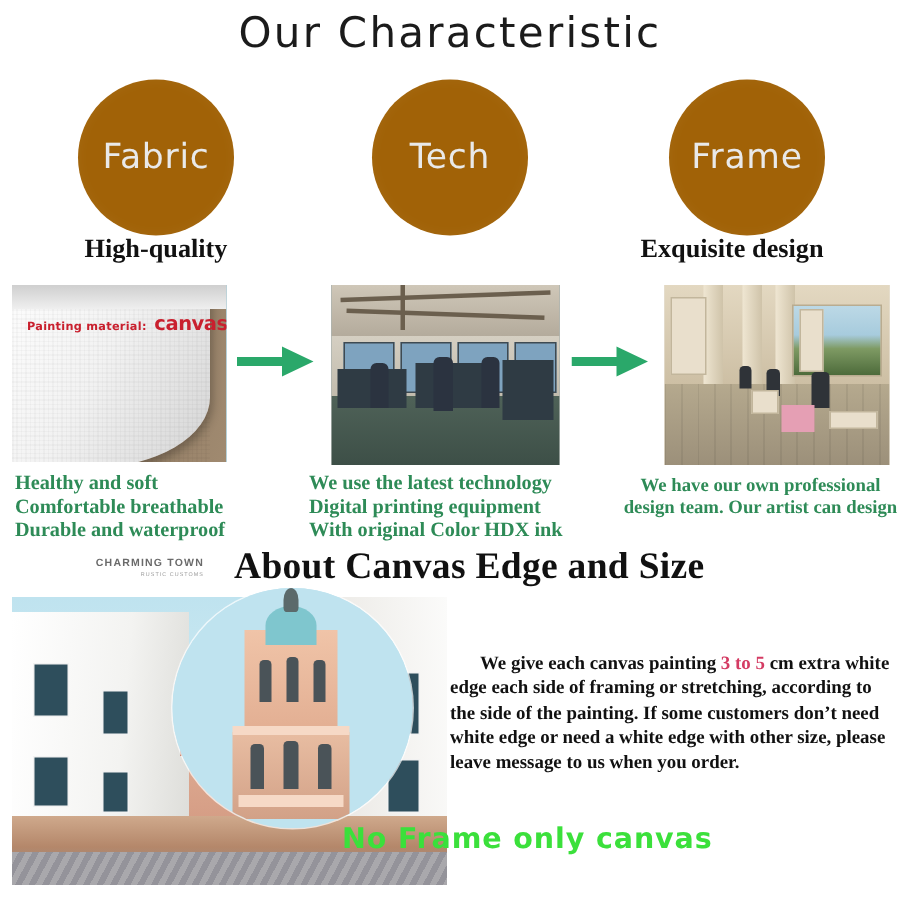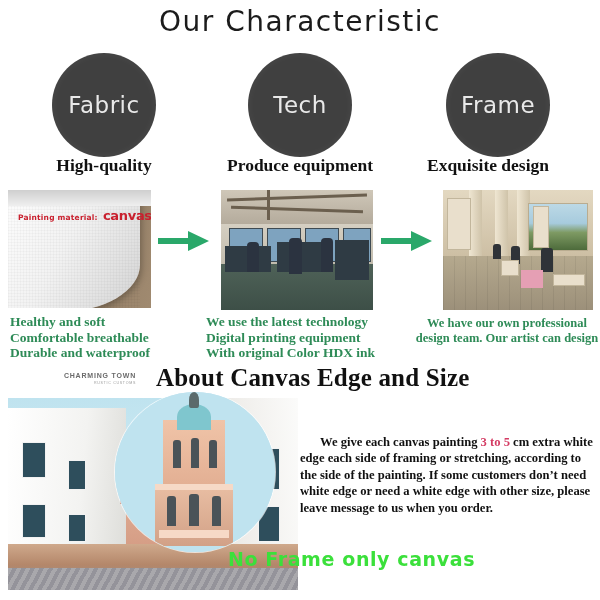--- a/index.html
+++ b/index.html
@@ -17,21 +17,21 @@
     font-size:28px;letter-spacing:1.5px;color:#1b1b1b;font-weight:400;
   }
 
   .circles{position:absolute;top:53px;left:0;width:600px;height:108px;}
   .circle-col{position:absolute;top:0;width:200px;text-align:center;}
   .circle-col.c1{left:4px;}
   .circle-col.c2{left:200px;}
   .circle-col.c3{left:398px;}
   .circle{
     width:104px;height:104px;border-radius:50%;
-    background:#404040;margin:0 auto;
+    background:#a16207;margin:0 auto;
     display:flex;align-items:center;justify-content:center;
     box-shadow:inset 0 0 10px rgba(255,255,255,.05);
   }
   .circle span{
     font-family:"DejaVu Sans",sans-serif;
     color:#e9e9e9;font-size:23px;font-weight:400;letter-spacing:.5px;
   }
 
   .cap-row{position:absolute;top:155px;left:0;width:600px;height:22px;}
   .cap{
@@ -204,21 +204,20 @@
     </div>
     <div class="circle-col c3">
       <div class="circle">
         <span>Frame</span>
       </div>
     </div>
   </div>
 
   <div class="cap-row">
     <div class="cap p1">High-quality</div>
-    <div class="cap p2">Produce equipment</div>
     <div class="cap p3">Exquisite design</div>
   </div>
 
   <div class="photo ph1">
     <div class="table"></div>
     <div class="sheet"></div>
     <div class="topedge"></div>
     <div class="canv-label">
       <span class="small">Painting  material:</span>
       <span class="big">canvas</span>

